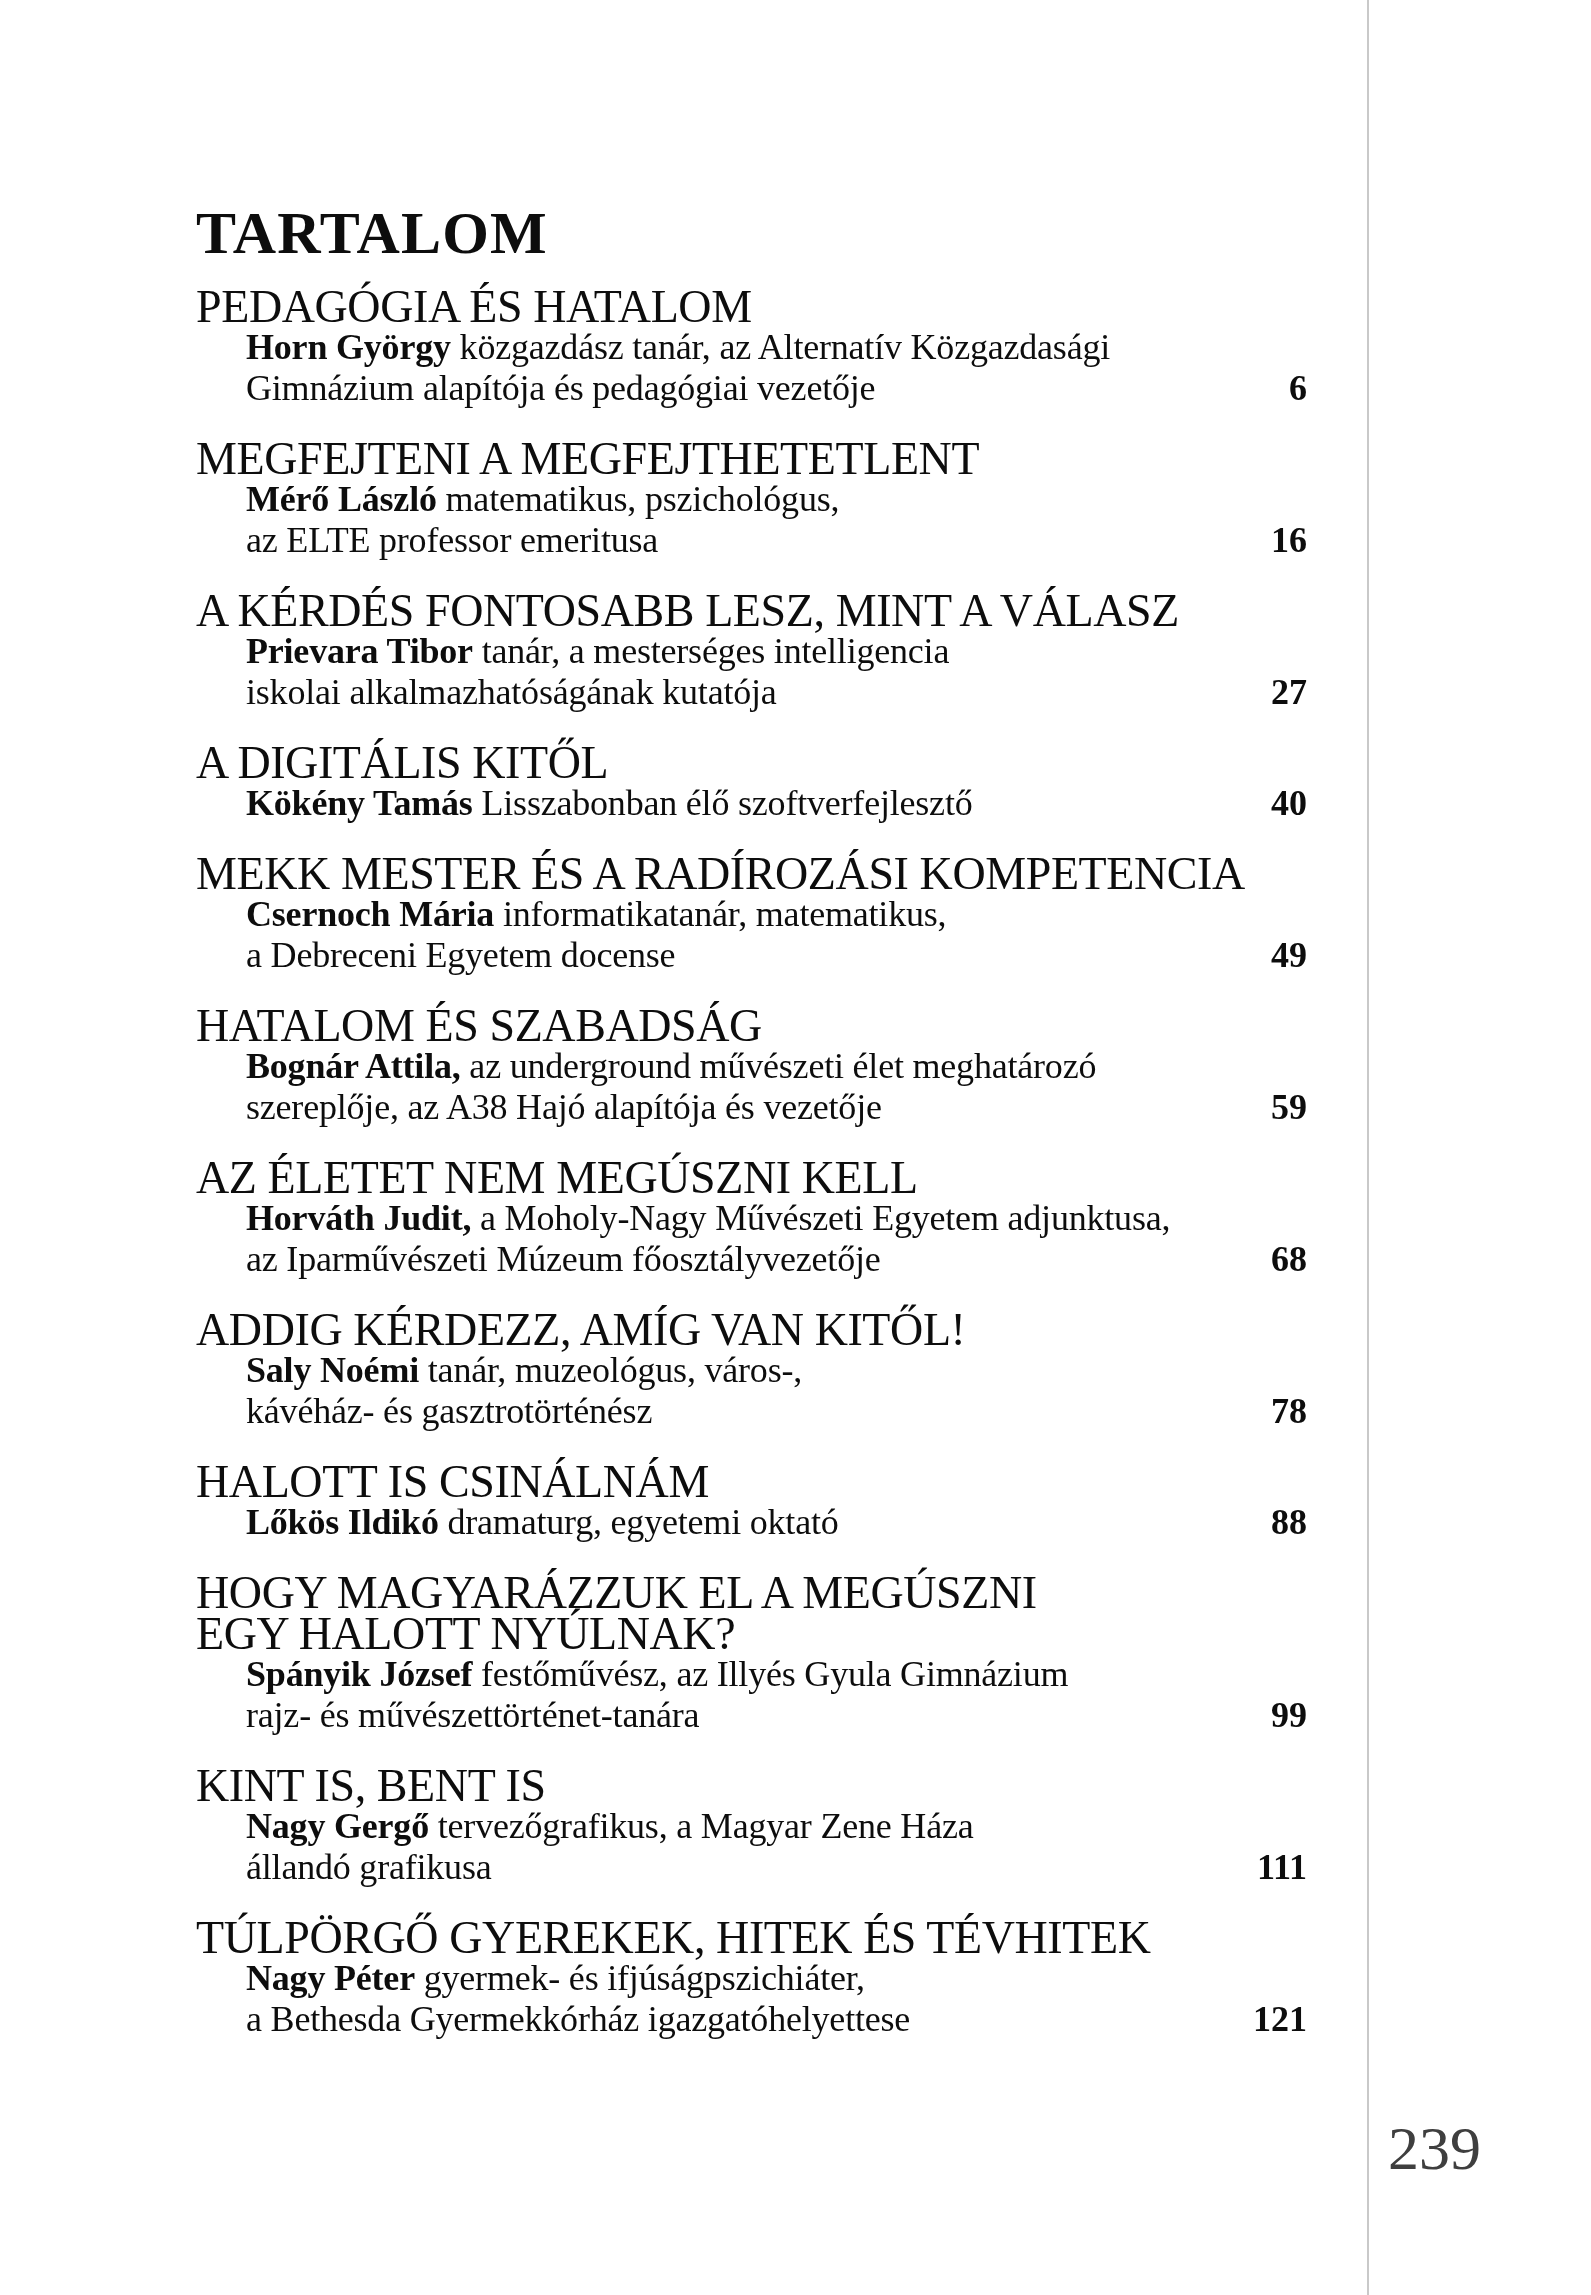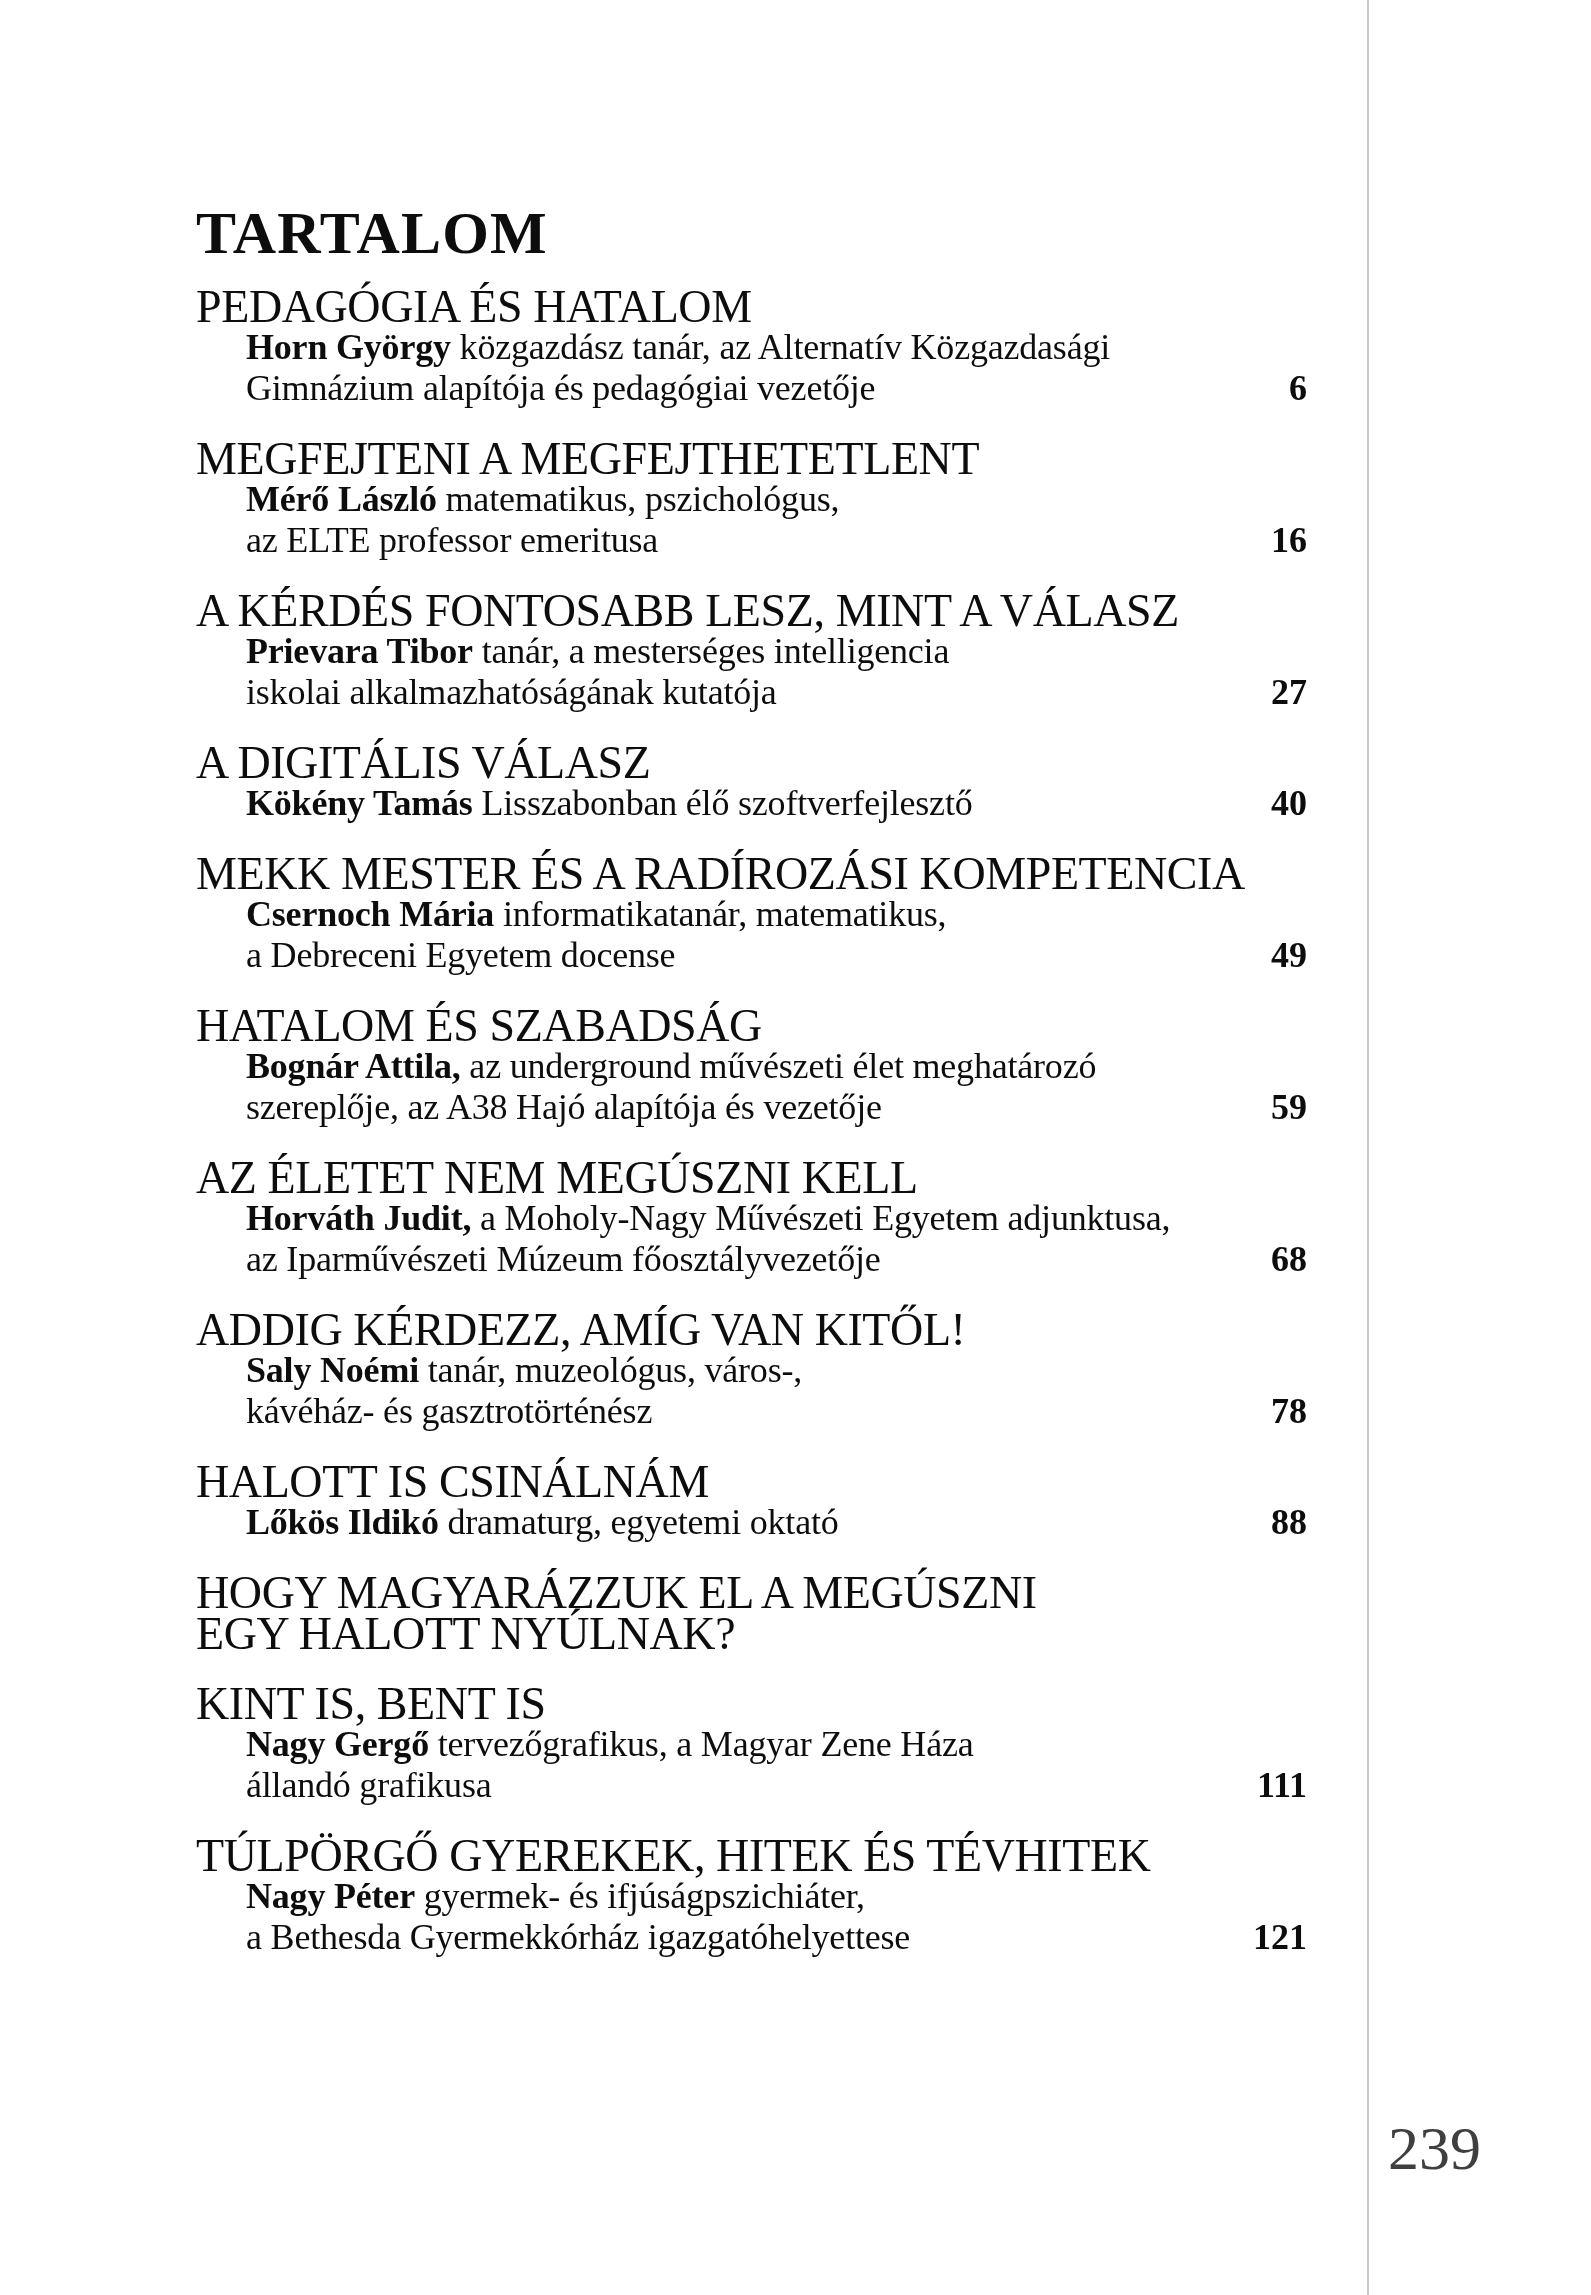--- a/index.html
+++ b/index.html
@@ -98,21 +98,21 @@
             <div class="title-line">A KÉRDÉS FONTOSABB LESZ, MINT A VÁLASZ</div>
           </div>
     <div class="descs">
             <div class="desc-line"><strong>Prievara Tibor</strong> tanár, a mesterséges intelligencia</div>
             <div class="desc-line">iskolai alkalmazhatóságának kutatója<span class="num">27</span></div>
           </div>
   </div>
 
   <div class="entry">
     <div class="titles">
-            <div class="title-line">A DIGITÁLIS VÁLASZ</div>
+            <div class="title-line">A DIGITÁLIS KITŐL</div>
           </div>
     <div class="descs">
             <div class="desc-line"><strong>Kökény Tamás</strong> Lisszabonban élő szoftverfejlesztő<span class="num">40</span></div>
           </div>
   </div>
 
   <div class="entry">
     <div class="titles">
             <div class="title-line">MEKK MESTER ÉS A RADÍROZÁSI KOMPETENCIA</div>
           </div>
@@ -159,20 +159,24 @@
     <div class="descs">
             <div class="desc-line"><strong>Lőkös Ildikó</strong> dramaturg, egyetemi oktató<span class="num">88</span></div>
           </div>
   </div>
 
   <div class="entry">
     <div class="titles">
             <div class="title-line">HOGY MAGYARÁZZUK EL A MEGÚSZNI</div>
             <div class="title-line">EGY HALOTT NYÚLNAK?</div>
           </div>
+    <div class="descs">
+            <div class="desc-line"><strong>Spányik József</strong> festőművész, az Illyés Gyula Gimnázium</div>
+            <div class="desc-line">rajz- és művészettörténet-tanára<span class="num">99</span></div>
+          </div>
   </div>
 
   <div class="entry">
     <div class="titles">
             <div class="title-line">KINT IS, BENT IS</div>
           </div>
     <div class="descs">
             <div class="desc-line"><strong>Nagy Gergő</strong> tervezőgrafikus, a Magyar Zene Háza</div>
             <div class="desc-line">állandó grafikusa<span class="num">111</span></div>
           </div>

